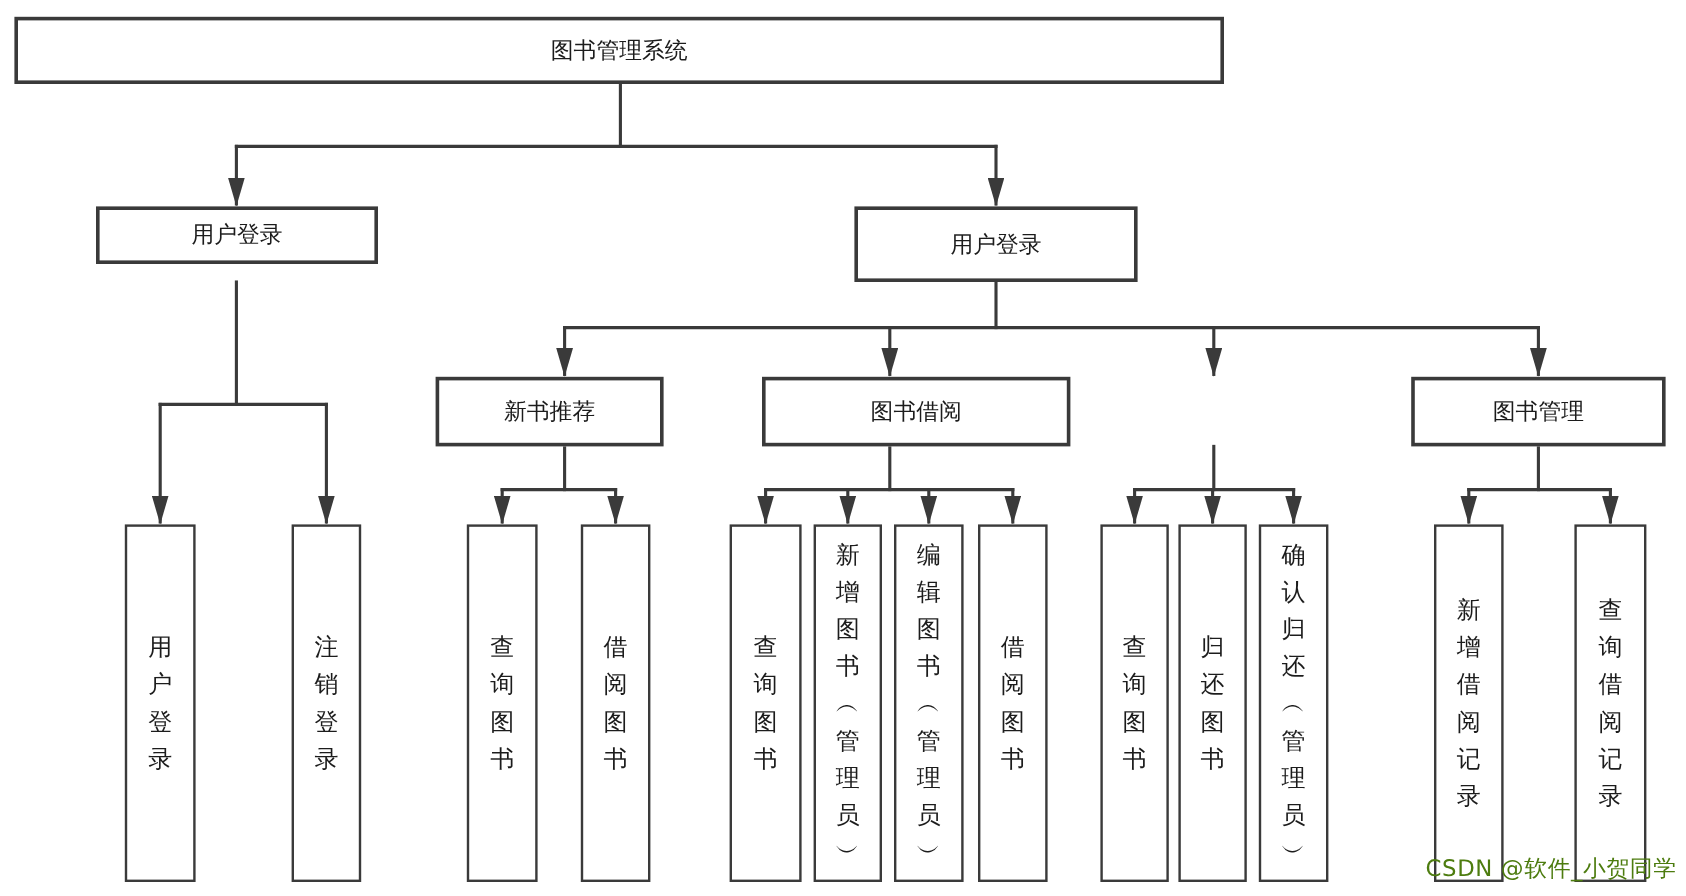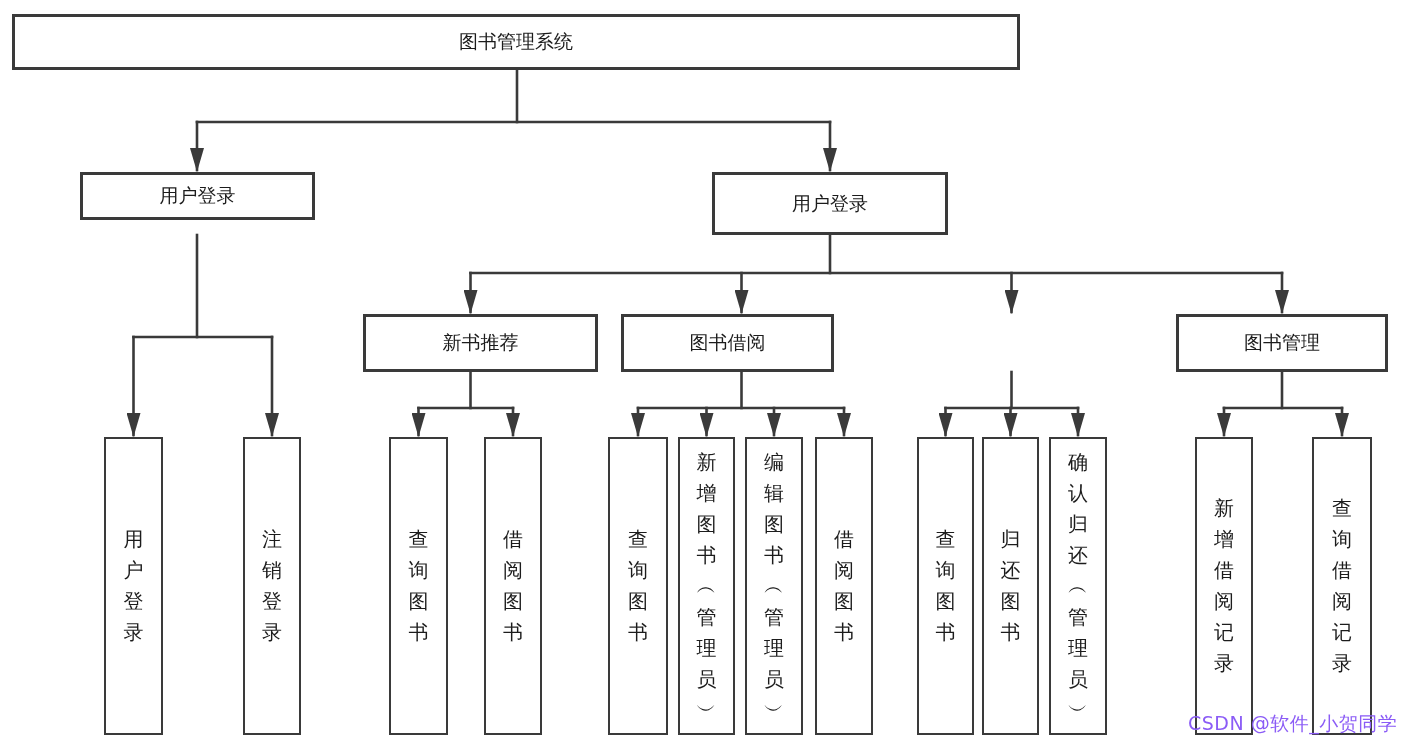--- a/index.html
+++ b/index.html
@@ -16,21 +16,21 @@
   }
   .box .lbl{font-size:19px;white-space:nowrap;}
   .box.leaf{border-width:2.5px;}
   .vtext{
     display:flex;flex-direction:column;align-items:center;justify-content:center;
     width:100%;height:100%;
   }
   .vchar{height:31px;line-height:31px;font-size:20px;text-align:center;width:100%;}
   .watermark{
     position:absolute;left:1188px;top:711px;z-index:3;
-    font-size:19px;color:#8b5cf6;white-space:nowrap;letter-spacing:0.5px;
+    font-size:19px;color:#4d7c0f;white-space:nowrap;letter-spacing:0.5px;
   }
 </style>
 </head>
 <body>
 
 <div class="stage">
 
   <svg class="connectors" width="1405" height="747" viewBox="0 0 1405 747">
     <defs>
       <marker id="arr" viewBox="0 0 24 14" refX="22" refY="7" markerWidth="24" markerHeight="14" markerUnits="userSpaceOnUse" orient="auto">
@@ -84,24 +84,24 @@
     <span class="lbl">图书管理系统</span>
   </div>
 
   <div class="box" style="left:80px;top:172px;width:235px;height:48px">
     <span class="lbl">用户登录</span>
   </div>
   <div class="box" style="left:712px;top:172px;width:236px;height:63px">
     <span class="lbl">用户登录</span>
   </div>
 
-  <div class="box" style="left:363px;top:314px;width:235px;height:58px">
+  <div class="box" style="left:363px;top:314px;width:190px;height:58px">
     <span class="lbl">新书推荐</span>
   </div>
-  <div class="box" style="left:621px;top:314px;width:213px;height:58px">
+  <div class="box" style="left:635px;top:314px;width:257px;height:58px">
     <span class="lbl">图书借阅</span>
   </div>
   <div class="box" style="left:1176px;top:314px;width:212px;height:58px">
     <span class="lbl">图书管理</span>
   </div>
 
   <div class="box leaf" style="left:104px;top:437px;width:59px;height:298px">
     <div class="vtext">
         <div class="vchar">用</div>
         <div class="vchar">户</div>

